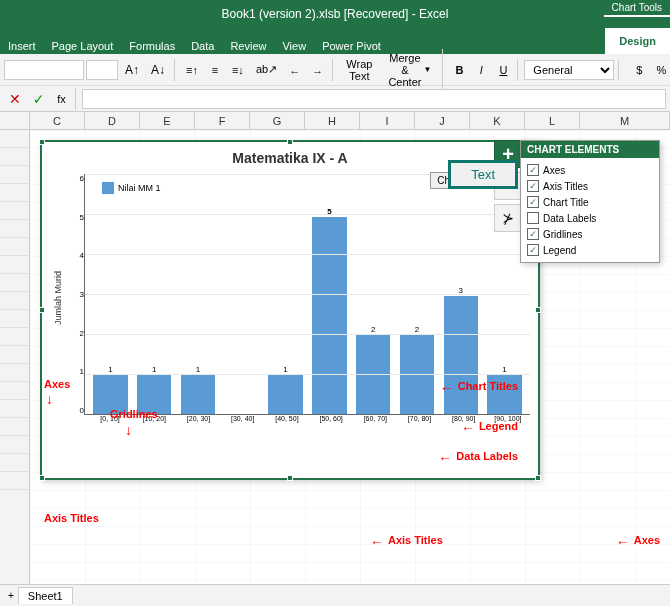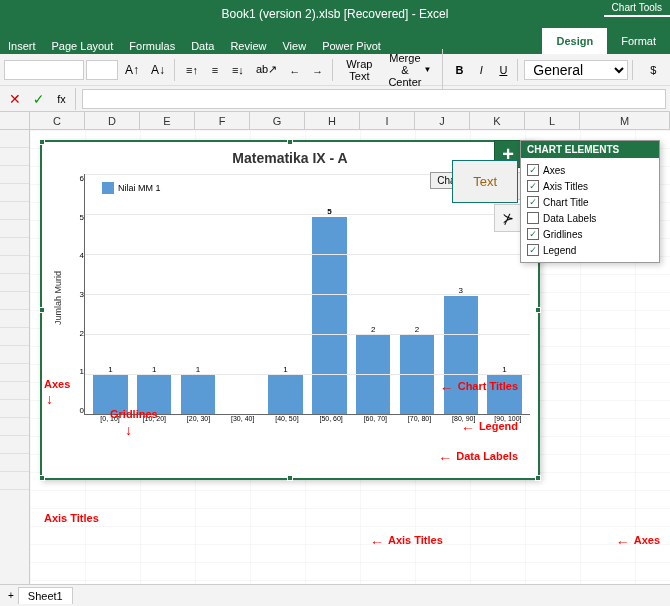--- a/index.html
+++ b/index.html
@@ -59,23 +59,23 @@
       font-size: 11px;
       padding: 2px 6px;
       background: none;
       border: 1px solid transparent;
       cursor: pointer;
       border-radius: 2px;
     }
     .number-box {
       border: 1px solid #ccc;
       height: 20px;
-      width: 104px;
+      width: 90px;
       padding: 0 4px;
-      font-size: 14px;
+      font-size: 11px;
       background: white;
     }
 
     
     .toolbar2 {
       background: #f3f3f3;
       border-bottom: 1px solid #ccc;
       display: flex;
       align-items: center;
       height: 26px;
@@ -244,21 +244,20 @@
 <div style="background:#217346;display:flex;align-items:flex-end;height:26px;">
   <div style="color:white;font-size:11px;padding:2px 8px;cursor:pointer;margin-top:28px;">Insert</div>
   <div style="color:white;font-size:11px;padding:2px 8px;cursor:pointer;">Page Layout</div>
   <div style="color:white;font-size:11px;padding:2px 8px;cursor:pointer;">Formulas</div>
   <div style="color:white;font-size:11px;padding:2px 8px;cursor:pointer;">Data</div>
   <div style="color:white;font-size:11px;padding:2px 8px;cursor:pointer;">Review</div>
   <div style="color:white;font-size:11px;padding:2px 8px;cursor:pointer;">View</div>
   <div style="color:white;font-size:11px;padding:2px 8px;cursor:pointer;">Power Pivot</div>
   <div style="flex:1;"></div>
   <div style="background:white;color:#217346;font-size:11px;font-weight:bold;padding:4px 14px;height:26px;display:flex;align-items:center;cursor:pointer;">Design</div>
-  <div style="color:white;font-size:11px;padding:4px 14px;height:26px;display:flex;align-items:center;cursor:pointer;">Format</div>
 </div>
 
 <div class="toolbar">
   <div class="toolbar-group">
     <input class="font-box" type="text" value="" style="">
     <input class="size-box" type="text" value="" style="">
     <button class="tb-btn" style="font-size:12px;">A↑</button>
     <button class="tb-btn" style="font-size:12px;">A↓</button>
   </div>
   <div class="toolbar-group">
@@ -550,21 +549,21 @@
     <div style="position:absolute;bottom:36px;left:340px;color:red;font-size:11px;font-weight:bold;display:flex;align-items:center;gap:4px;">
       <span style="font-size:14px;">←</span>
       <span>Axis Titles</span>
     </div>
 
     <div style="position:absolute;bottom:36px;right:10px;color:red;font-size:11px;font-weight:bold;display:flex;align-items:center;gap:4px;">
       <span style="font-size:14px;">←</span>
       <span>Axes</span>
     </div>
 
-    <div style="position:absolute;top:30px;right:152px;color:#a16207;font-size:13px;font-weight:normal;background:#f0f0f0;border:1px solid #0f766e;padding:13px 20px;">Text</div>
+    <div style="position:absolute;top:30px;right:152px;color:#0f766e;font-size:13px;font-weight:normal;background:#f0f0f0;border:3px solid #0f766e;padding:4px 20px;">Text</div>
 
   </div>
 </div>
 
 <div style="height:22px;background:#f3f3f3;border-top:1px solid #ccc;display:flex;align-items:center;padding:0 4px;position:relative;">
   <button style="font-size:10px;padding:1px 4px;background:none;border:none;cursor:pointer;">+</button>
   <div style="background:white;border:1px solid #ccc;border-bottom:none;padding:2px 9px;font-size:11px;cursor:pointer;">Sheet1</div>
 </div>
 
 </body></html>

